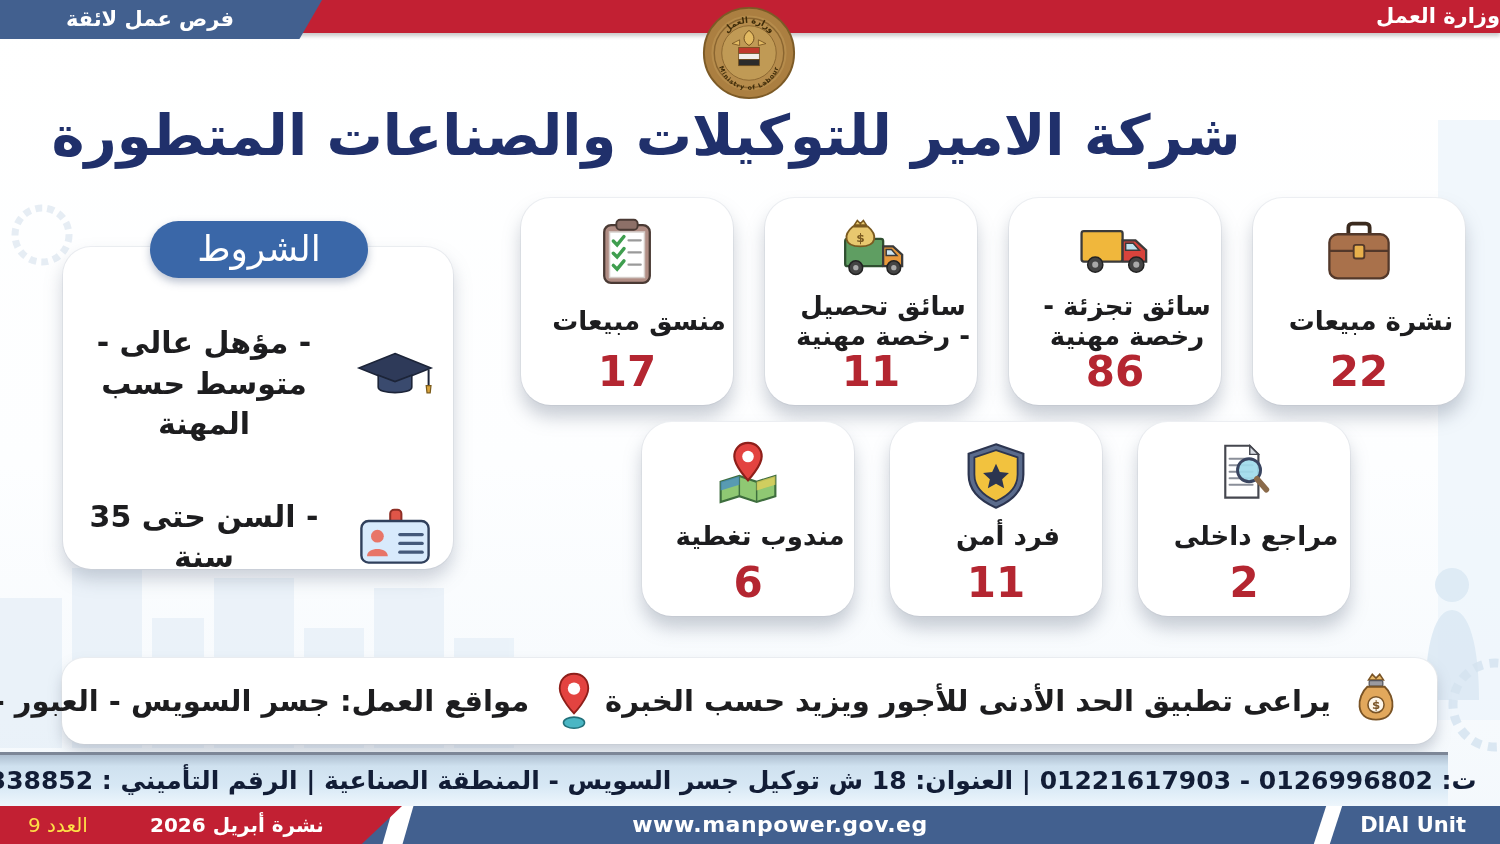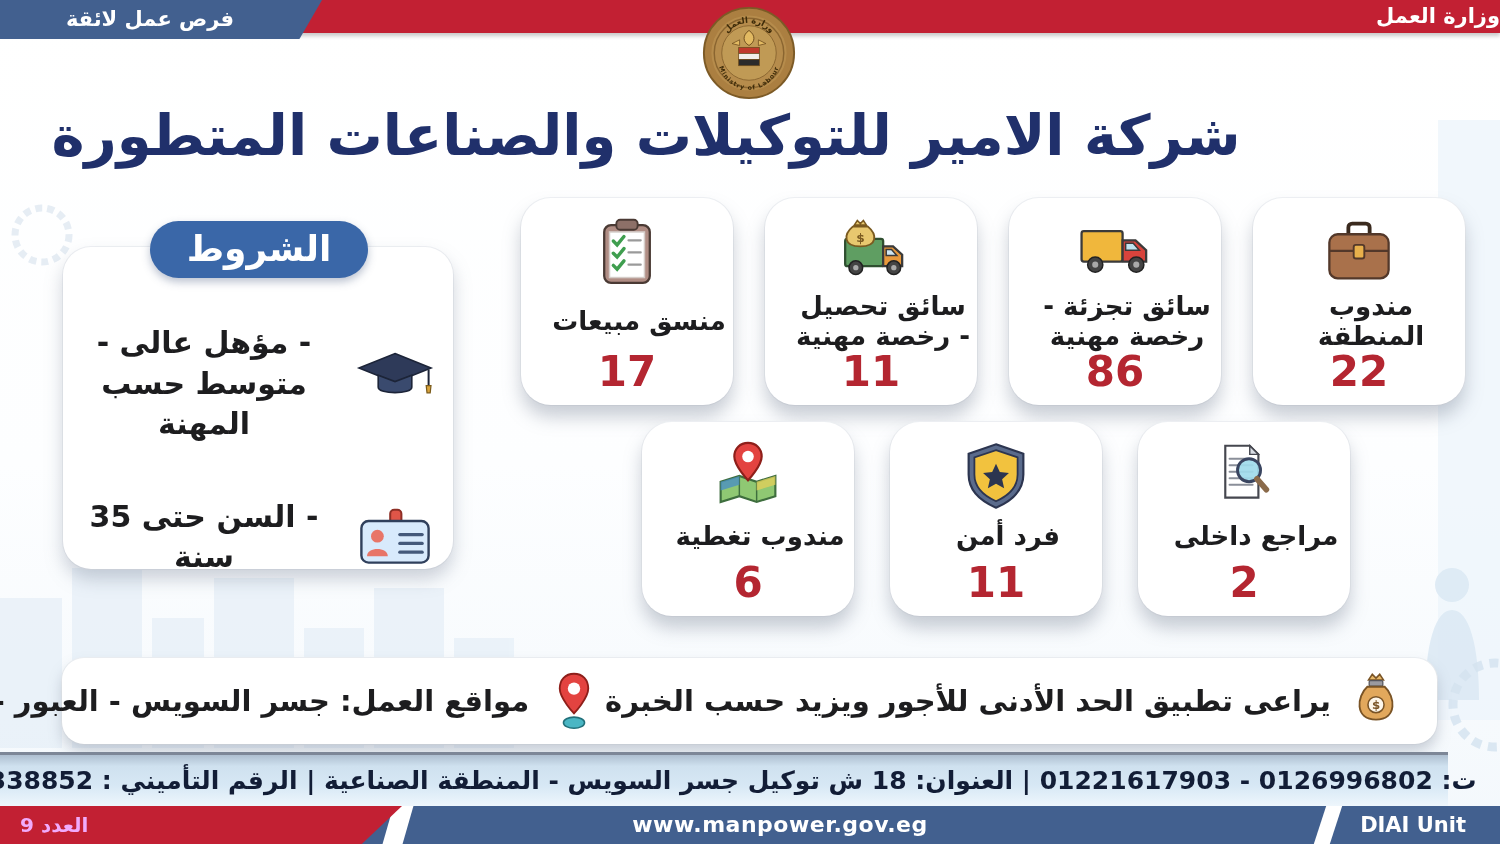--- a/index.html
+++ b/index.html
@@ -23,21 +23,21 @@
   .ministry-name{position:absolute;right:32px;top:0;height:33px;line-height:32px;color:#fff;
            font-weight:bold;font-size:21px;}
   .logo{position:absolute;left:702px;top:6px;width:94px;height:94px;z-index:5;}
   
   .main-title{position:absolute;left:0;top:90px;width:1292px;text-align:center;
            color:#20306b;font-weight:bold;font-size:56px;line-height:92px;}
   
   .cond-card{position:absolute;left:63px;top:247px;width:390px;height:322px;background:#fff;
            border-radius:28px;box-shadow:0 10px 18px rgba(115,125,145,.35),0 0 0 1px #f0f2f5;}
   .cond-badge{position:absolute;left:150px;top:221px;width:218px;height:57px;background:#3a67a8;
-           border-radius:30px;color:#fff;font-weight:bold;font-size:36px;text-align:center;
+           border-radius:30px;color:#fff;font-weight:normal;font-size:36px;text-align:center;
            line-height:55px;z-index:6;box-shadow:0 4px 8px rgba(60,80,120,.35);}
   .cond-item{display:flex;flex-direction:row;direction:rtl;align-items:center;gap:20px;
            padding:0 18px 0 10px;}
   .cond-item.first{margin-top:76px;}
   .cond-item.second{margin-top:52px;}
   .cond-icon svg{width:80px;height:80px;display:block;}
   .cond-text{flex:1;direction:rtl;text-align:center;color:#1d1d1f;font-weight:bold;
            font-size:30px;line-height:1.35;}
   
   .jobs-row{position:absolute;display:flex;direction:rtl;}
@@ -69,21 +69,21 @@
            display:flex;align-items:center;justify-content:center;}
   .contact-text{direction:rtl;color:#121d36;font-weight:bold;font-size:25px;white-space:nowrap;}
   
   .bottom-bar{position:absolute;left:0;top:806px;width:1500px;height:38px;background:#42608f;}
   .bottom-red{position:absolute;left:0;top:0;height:38px;width:402px;background:#c22033;
            clip-path:polygon(0 0,100% 0,90% 100%,0 100%);z-index:2;}
   .bottom-white-gap{position:absolute;left:388px;top:0;width:20px;height:38px;background:#fff;
            transform:skewX(-16deg);z-index:1;}
   .bottom-white-stripe{position:absolute;left:1320px;top:0;width:16px;height:38px;background:#fff;
            transform:skewX(-18deg);z-index:2;}
-  .issue-no{position:absolute;left:20px;top:0;line-height:38px;color:#f0abfc;font-weight:bold;
+  .issue-no{position:absolute;left:28px;top:0;line-height:38px;color:#fde047;font-weight:normal;
            font-size:20px;z-index:3;direction:rtl;}
   .bulletin{position:absolute;left:150px;top:0;line-height:38px;color:#fff;font-weight:bold;
            font-size:20px;z-index:3;direction:rtl;}
   .website{position:absolute;left:60px;right:0;top:0;text-align:center;line-height:38px;color:#fff;
            font-weight:bold;font-size:22px;z-index:1;letter-spacing:.5px;}
   .diai{position:absolute;right:34px;top:0;line-height:38px;color:#fff;font-weight:bold;
            font-size:21px;z-index:3;}
   
   .watermark{position:absolute;left:0;top:0;width:1500px;height:844px;pointer-events:none;}
 </style>
@@ -181,21 +181,21 @@
   <div class="jobs-row row1" id="jobs-row-1">
       <div class="job-card">
       <span class="job-icon">
           <svg viewBox="0 0 100 100">
             <rect x="36" y="10" width="28" height="18" rx="5" fill="none" stroke="#3a2a1e" stroke-width="5"></rect>
             <rect x="11" y="24" width="78" height="58" rx="11" fill="#a9714b" stroke="#53382a" stroke-width="3"></rect>
             <line x1="11" y1="46" x2="89" y2="46" stroke="#53382a" stroke-width="3"></line>
             <rect x="43" y="38" width="14" height="18" rx="3" fill="#e8b04b" stroke="#53382a" stroke-width="2.5"></rect>
           </svg>
         </span>
-      <span class="job-title">مندوب المنطقة</span>
+      <span class="job-title">نشرة مبيعات</span>
       <span class="job-count">22</span>
     </div>
       <div class="job-card">
       <span class="job-icon">
           <svg viewBox="0 0 100 100">
             <rect x="6" y="20" width="54" height="40" rx="3" fill="#f0b73c" stroke="#3a3a3a" stroke-width="3"></rect>
             <path d="M60,32 h17 l14,13 v15 h-31 z" fill="#d8433c" stroke="#3a3a3a" stroke-width="3"></path>
             <path d="M64,36 h10 l8,9 h-18 z" fill="#bfe3f0" stroke="#3a3a3a" stroke-width="2"></path>
             <circle cx="24" cy="64" r="10" fill="#444" stroke="#222" stroke-width="2"></circle>
             <circle cx="24" cy="64" r="4" fill="#aaa"></circle>
@@ -320,17 +320,18 @@
 
   <div class="contact-bar">
     <span class="contact-text">ت: 0126996802 - 01221617903 | العنوان: 18 ش توكيل جسر السويس - المنطقة الصناعية |  الرقم التأميني : 1338852</span>
   </div>
 
   <div class="bottom-bar">
     <div class="bottom-white-gap"></div>
     <div class="bottom-red"></div>
     <div class="bottom-white-stripe"></div>
     <span class="issue-no">العدد 9</span>
+    <span class="bulletin">نشرة أبريل 2026</span>
     <span class="website">www.manpower.gov.eg</span>
     <span class="diai">DIAI Unit</span>
   </div>
 
 </div>
 
 </body></html>

